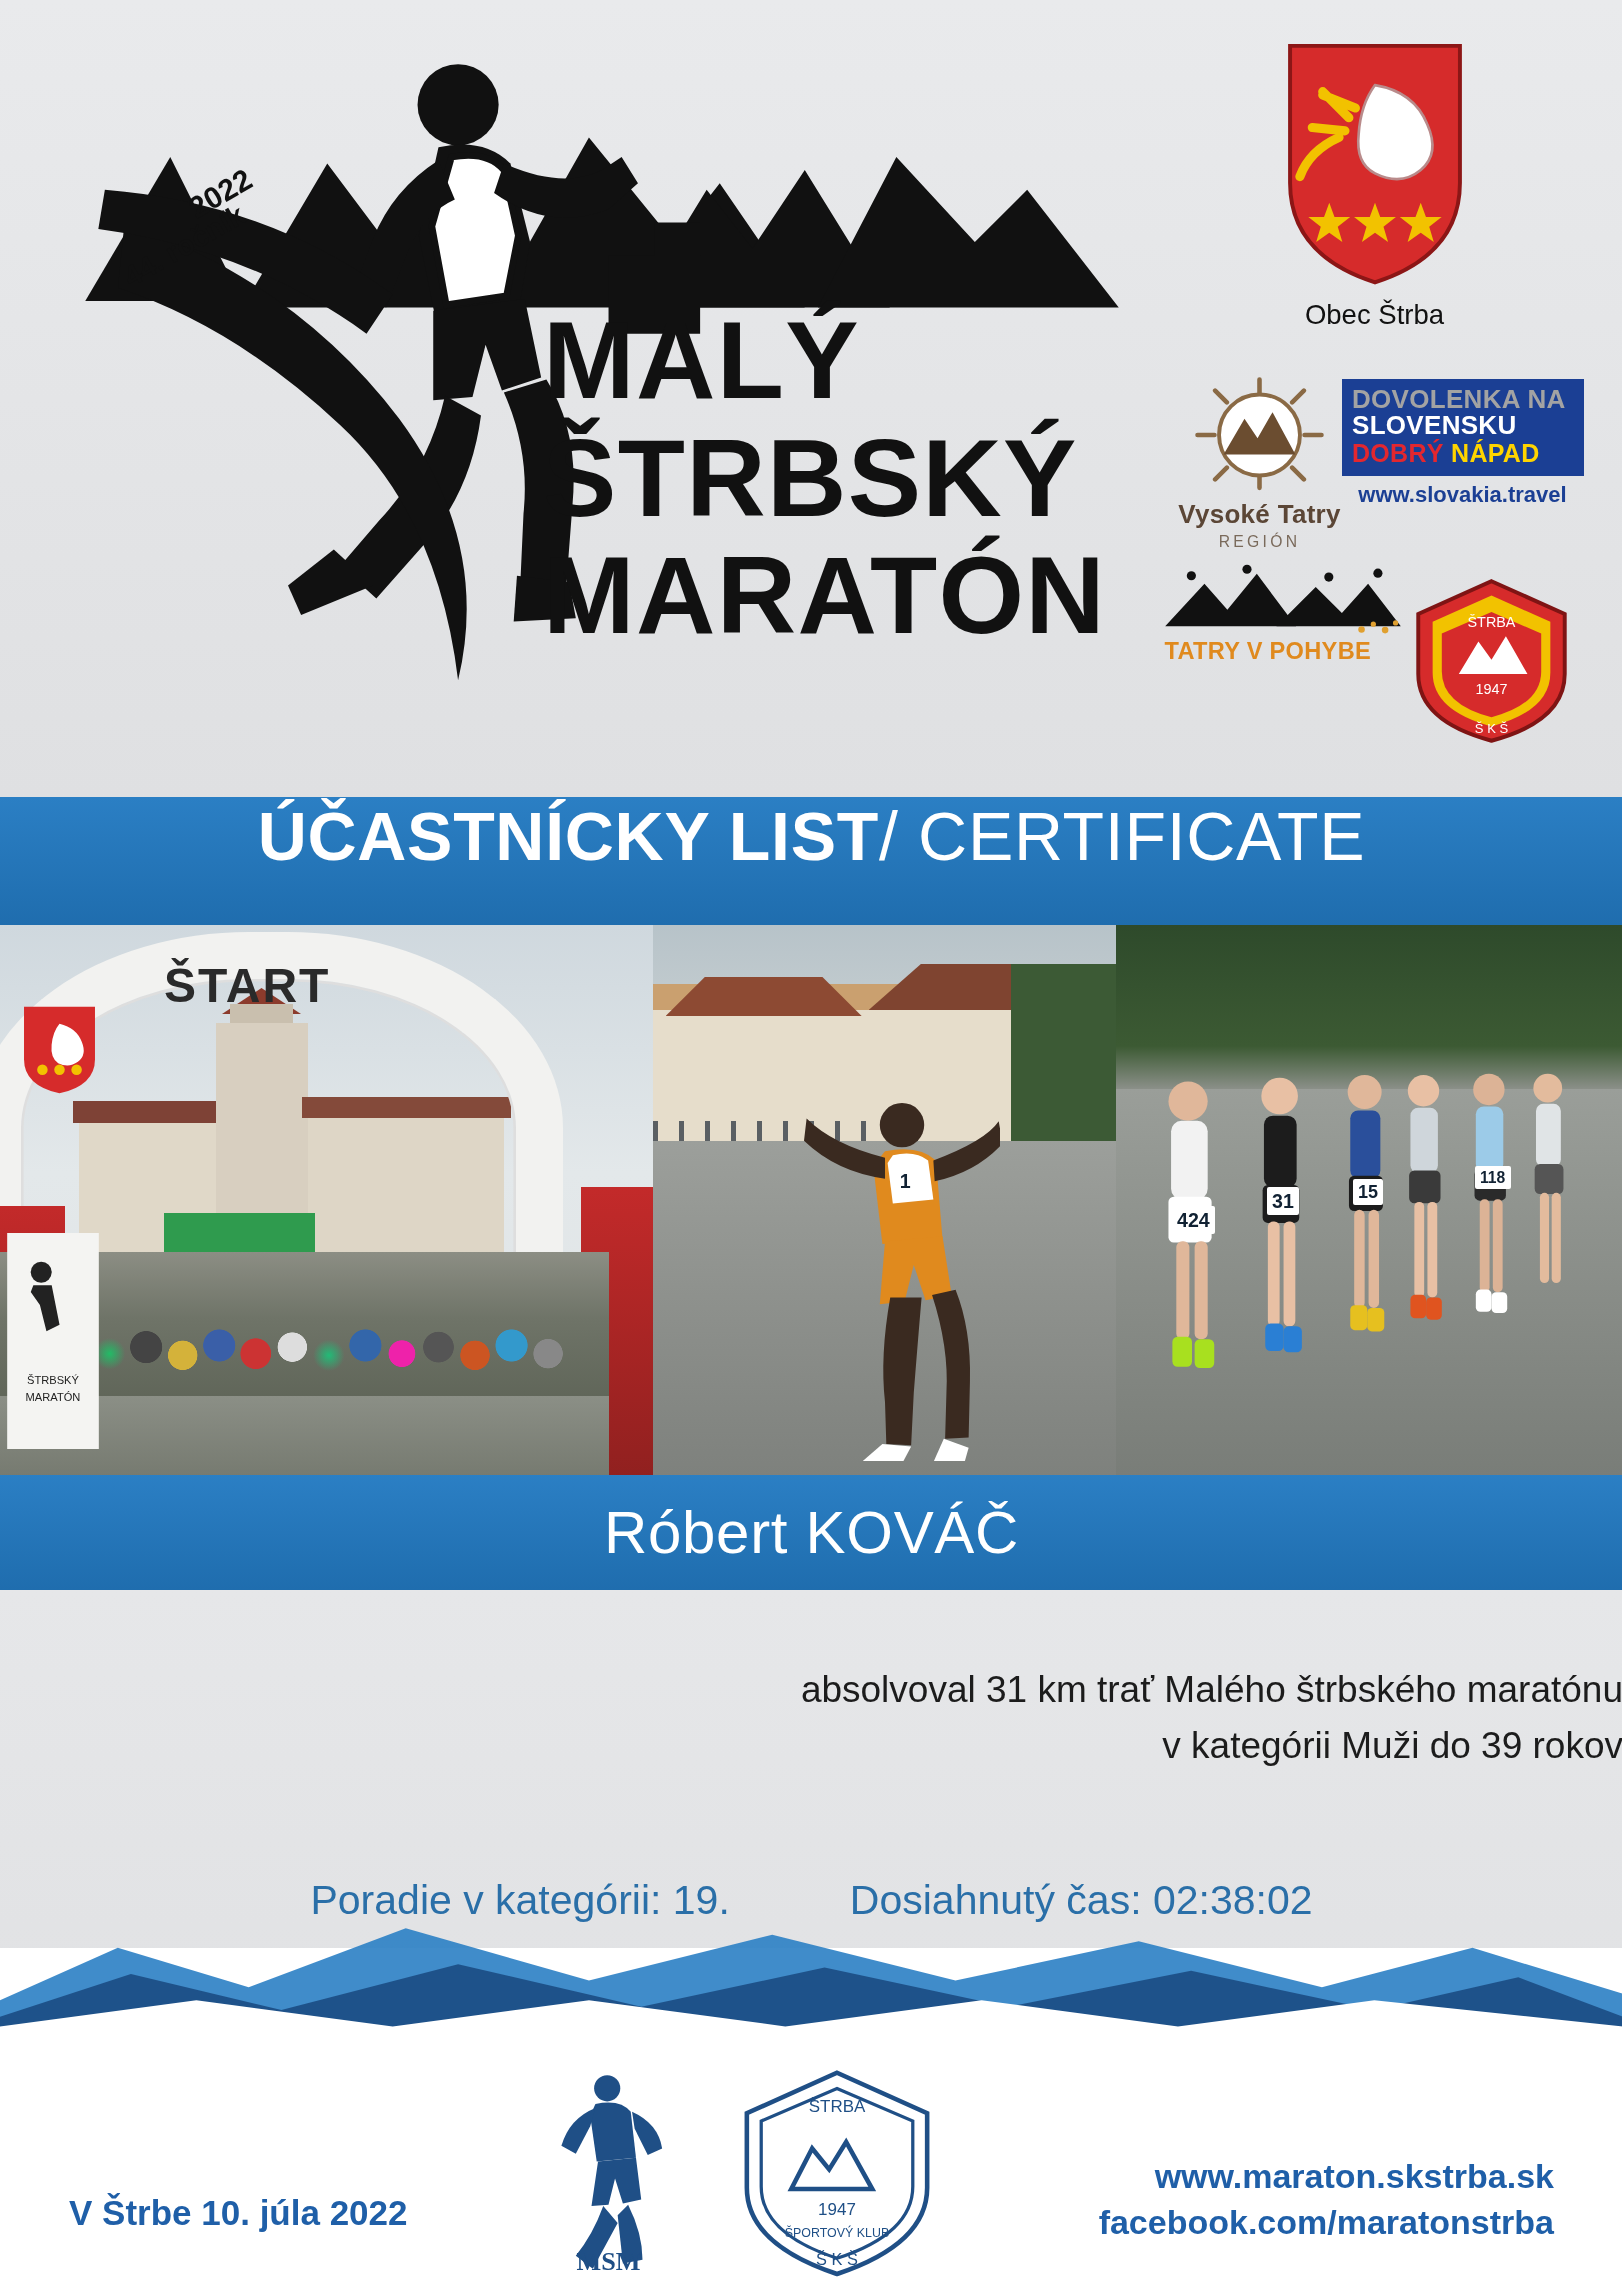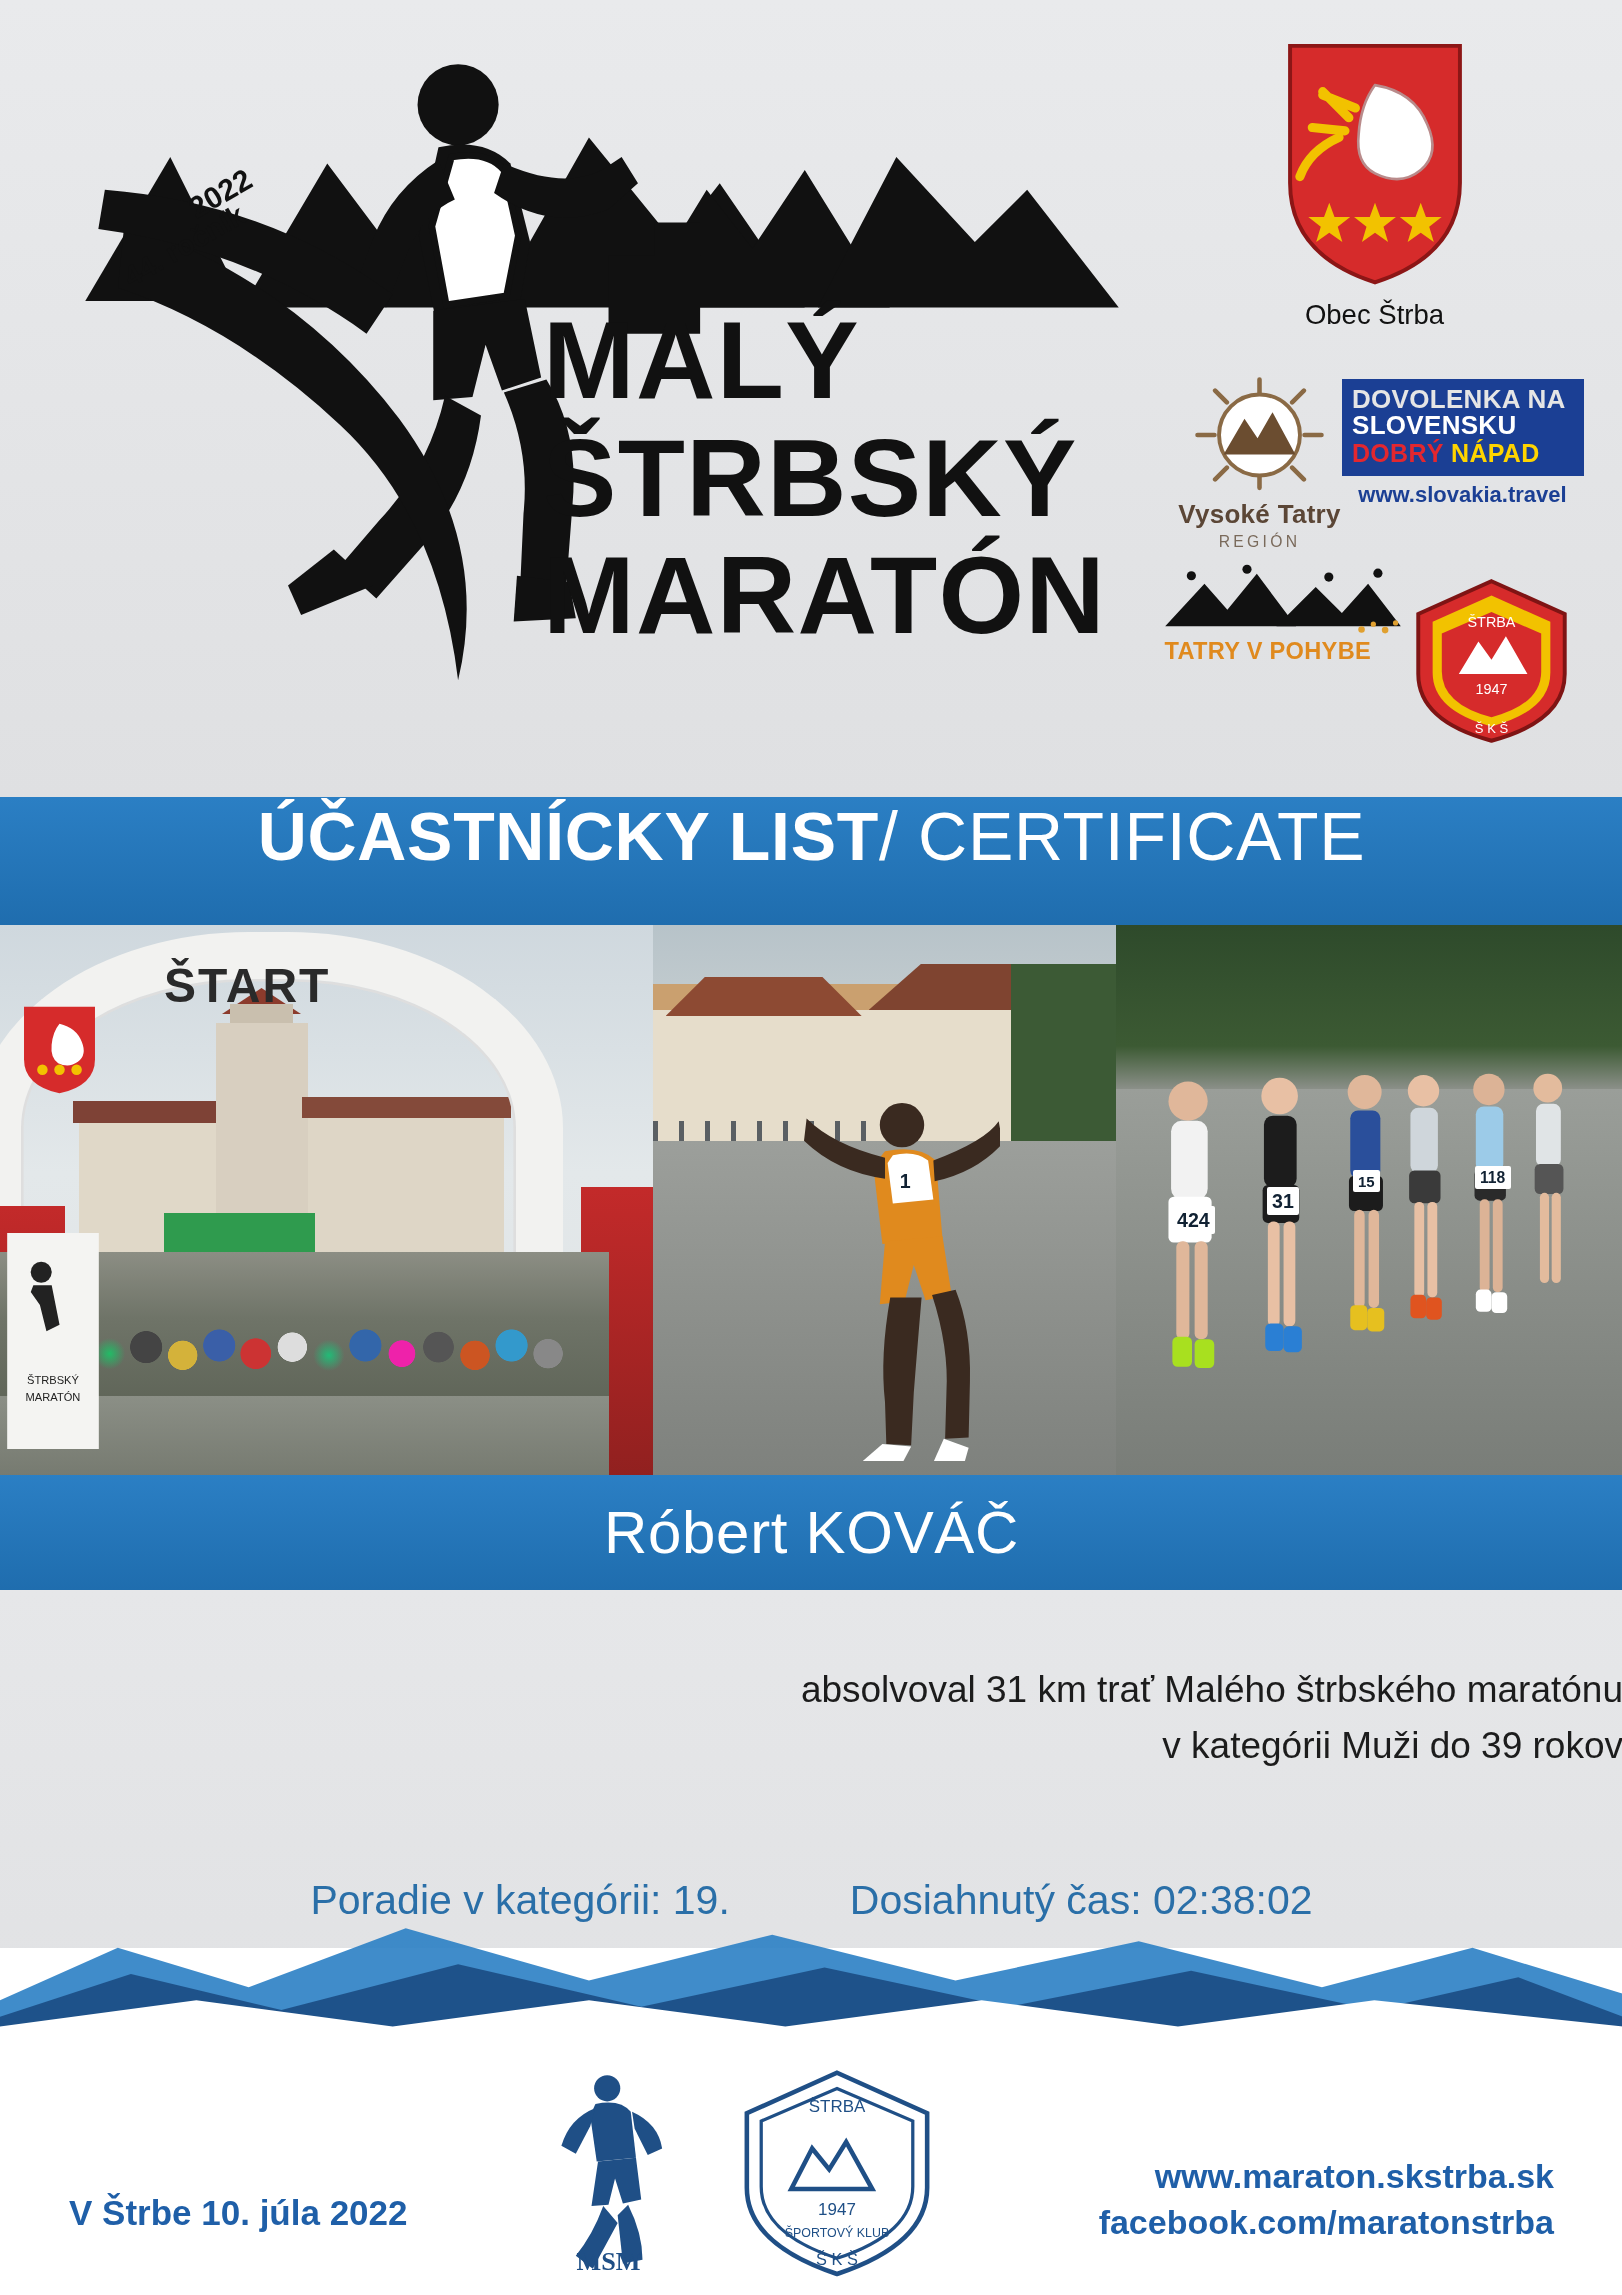--- a/index.html
+++ b/index.html
@@ -55,21 +55,21 @@
   }
   .crest-wrap { position: absolute; right: 111px; top: 13px; text-align: center; width: 209px;}
   .crest-caption { font-size: 27.5px; color: #111; margin-top: 9.2px; text-align: center; }
 
   .vt-wrap { position:absolute; left: 13px; top: 347px; width: 177px; text-align:center;}
   .vt-label { font-size: 26px; color:#5b4636; font-weight: 600; letter-spacing:0.3px;}
   .vt-sub { font-size: 15.7px; color:#7a6a5b; letter-spacing: 3.3px; margin-top: 2.6px;}
 
   .slovakia { position:absolute; right: 6.5px; top: 353px; width: 242px;}
   .sl-box { background:#1b3f94; padding: 6.5px 10.5px 7.9px 10.5px; }
-  .sl-l1 { color:#e5e5e5; font-size: 26px; font-weight: bold; line-height:1.0; letter-spacing:0.3px;}
+  .sl-l1 { color:#a3a3a3; font-size: 26px; font-weight: bold; line-height:1.0; letter-spacing:0.3px;}
   .sl-l2 { color:#fff; font-size: 26px; font-weight: bold; line-height:1.05; letter-spacing:0.3px;}
   .sl-l3 { font-size: 25px; font-weight: bold; letter-spacing:0.3px; }
   .sl-l3 span:nth-child(1){color:#e3272f}
   .sl-l3 span:nth-child(2){color:#ffd400}
   .sl-l3 span:nth-child(3){color:#3aa03a}
   .sl-url { color:#1b3f94; font-size: 22px; margin-top: 6.5px; text-align:center; font-weight:600;}
 
   .tatry { position:absolute; left: 6.5px; top: 538px; width: 249px; }
   .tatry-label { color:#e08a1e; font-weight:bold; font-size: 23.6px; letter-spacing: 0.3px;}
 
@@ -444,21 +444,21 @@
             <circle cx="660" cy="40" r="22" fill="#e3bb9d"></circle>
             <rect x="642" y="64" width="38" height="96" rx="11" fill="#e0e4e6"></rect>
             <rect x="640" y="156" width="44" height="46" rx="8" fill="#555"></rect>
             <rect x="648" y="200" width="14" height="138" rx="7" fill="#e3bb9d"></rect>
             <rect x="666" y="200" width="14" height="138" rx="7" fill="#e3bb9d"></rect>
           </g>
         </g>
       </svg>
       <div class="bib" style="left: 56px; top: 281px;">424</div>
       <div class="bib" style="left: 151px; top: 262px;">31</div>
-      <div class="bib" style="left: 237px; top: 245px; font-size:15px;">15</div>
+      <div class="bib" style="left: 237px; top: 254px; font-size:18px;">15</div>
       <div class="bib" style="left: 359px; top: 241px; font-size:15.7px;">118</div>
     </div>
   </div>
 
   <div class="band-name">
     <span>Róbert KOVÁČ</span>
   </div>
 
   <div class="body-area">
     <div class="lines">

